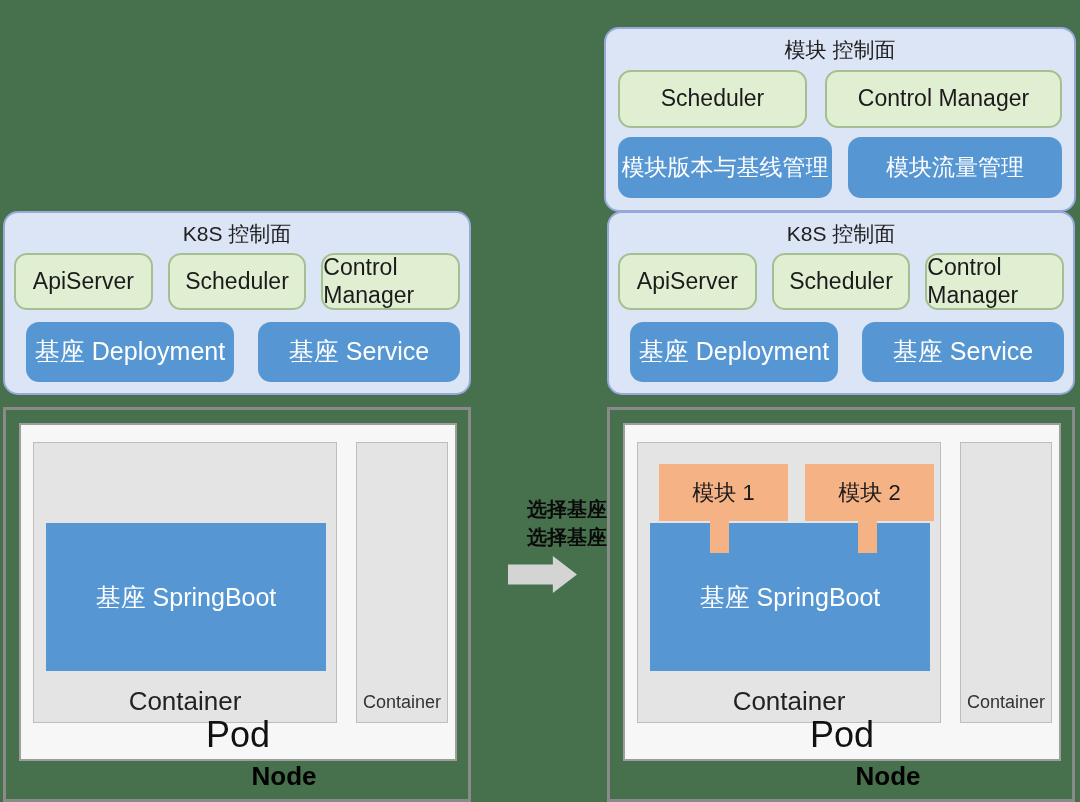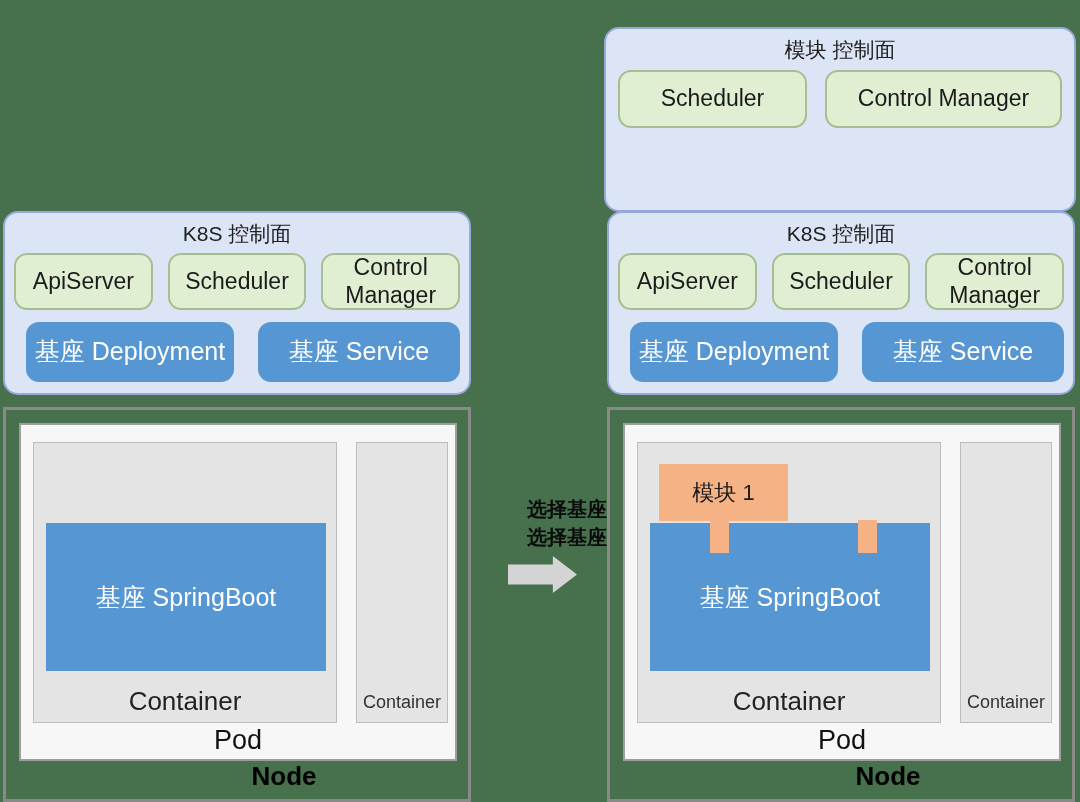--- a/index.html
+++ b/index.html
@@ -14,21 +14,21 @@
     position:absolute; box-sizing:border-box;
     background:#DCE5F6; border:2px solid #97A9D9; border-radius:15px;
   }
   #module-cp { left:604px; top:3px;   width:472px; height:185px;margin-top:24px; }
   #k8s-left  { left:3px;   top:211px; width:468px; height:184px; }
   #k8s-right { left:607px; top:211px; width:468px; height:184px; }
   .panel-title { text-align:center; font-size:21px; padding-top:7px; color:#202020; }
   .chip-row { display:flex; box-sizing:border-box; }
   .chip {
     box-sizing:border-box; display:flex; align-items:center; justify-content:center;
-    text-align:center; line-height:1.18;
+    line-height:1.18;
   }
   .chip.green {
     background:#E0EED2; border:2px solid #A6BF92; border-radius:13px;
     font-size:23px; color:#1b1b1b;
   }
   .chip.blue {
     background:#5697D3; border-radius:13px; color:#ffffff;
   }
   
   .mcp-green { margin:6px 12px 0;  height:58px; gap:18px; }
@@ -46,21 +46,21 @@
   .node-label {
     position:absolute; left:0; bottom:7px; width:100%; text-align:center;
     font-size:26px; font-weight:600; color:#000;padding-left:47px;
   }
   .pod {
     position:absolute; left:13px; top:13px; width:438px; height:338px;
     box-sizing:border-box; background:#F7F7F7; border:2px solid #9E9E9E;
   }
   .pod-label {
     position:absolute; left:0; bottom:3px; width:100%; text-align:center;
-    font-size:27px; color:#111;
+    font-size:36px; color:#111;
   }
   .container-box {
     position:absolute; box-sizing:border-box;
     background:#E4E4E4; border:1px solid #BDBDBD;
   }
   .container-big   { left:12px;  top:17px; width:304px; height:281px; }
   .container-small { left:335px; top:17px; width:92px;  height:281px; }
   .container-big-label {
     position:absolute; left:0; bottom:5px; width:100%; text-align:center;
     font-size:26px; color:#222;
@@ -103,20 +103,24 @@
 <body>
 
 <div class="canvas">
 
   <section class="panel" id="module-cp">
     <div class="panel-title">模块 控制面</div>
     <div class="chip-row mcp-green">
       <div class="chip green" style="flex:0 0 189px;">Scheduler</div>
       <div class="chip green" style="flex:1;">Control Manager</div>
     </div>
+    <div class="chip-row mcp-blue">
+      <div class="chip blue">模块版本与基线管理</div>
+      <div class="chip blue">模块流量管理</div>
+    </div>
   </section>
 
   <section class="panel" id="k8s-left">
     <div class="panel-title">K8S 控制面</div>
     <div class="chip-row k8s-green">
       <div class="chip green">ApiServer</div>
       <div class="chip green">Scheduler</div>
       <div class="chip green">Control Manager</div>
     </div>
     <div class="chip-row k8s-blue">
@@ -149,20 +153,21 @@
       </div>
       <div class="pod-label">Pod</div>
     </div>
     <div class="node-label">Node</div>
   </section>
 
   <section class="node" id="node-right">
     <div class="pod">
       <div class="container-box container-big">
         <div class="module-box" id="module-1">模块 1</div>
+        <div class="module-box" id="module-2">模块 2</div>
         <div class="module-stem" id="stem-1"></div>
         <div class="module-stem" id="stem-2"></div>
         <div class="base-box">基座 SpringBoot</div>
         <div class="container-big-label">Container</div>
       </div>
       <div class="container-box container-small">
         <div class="container-small-label">Container</div>
       </div>
       <div class="pod-label">Pod</div>
     </div>

